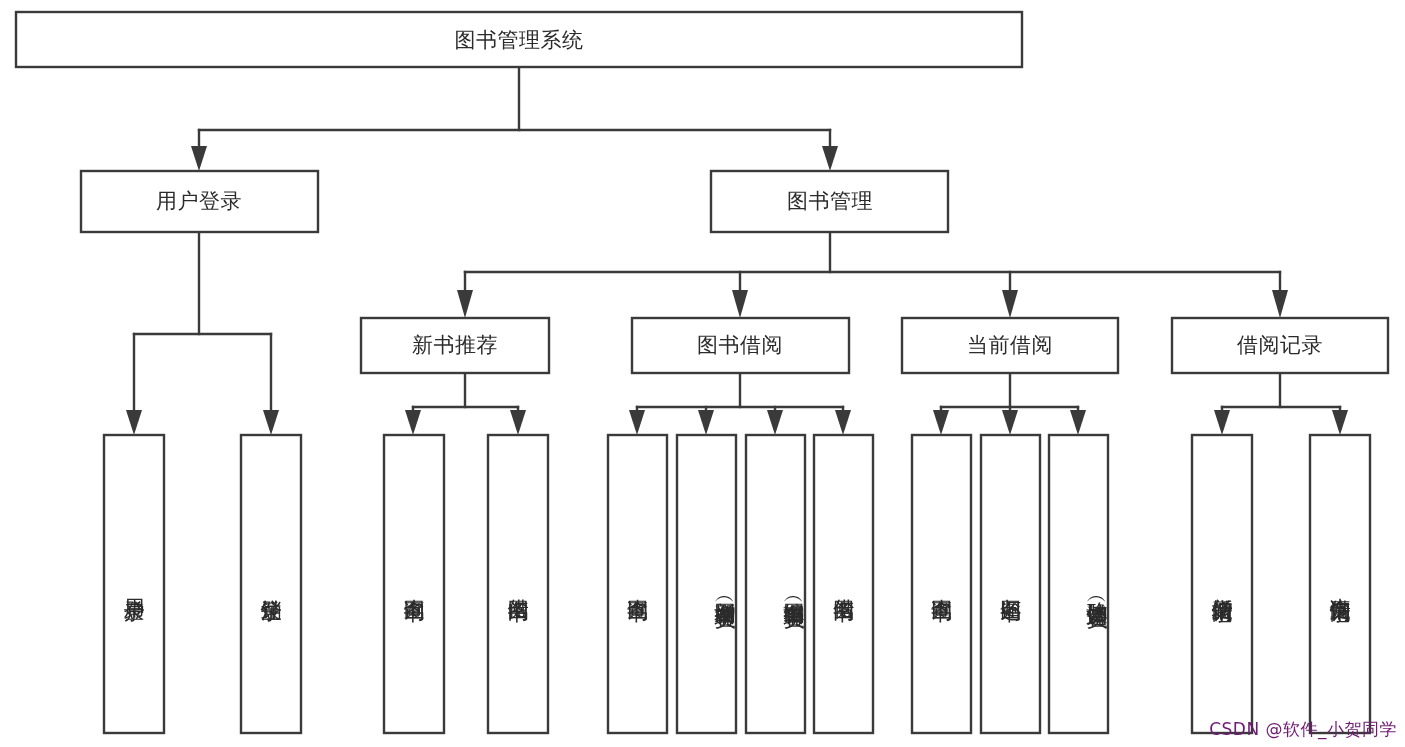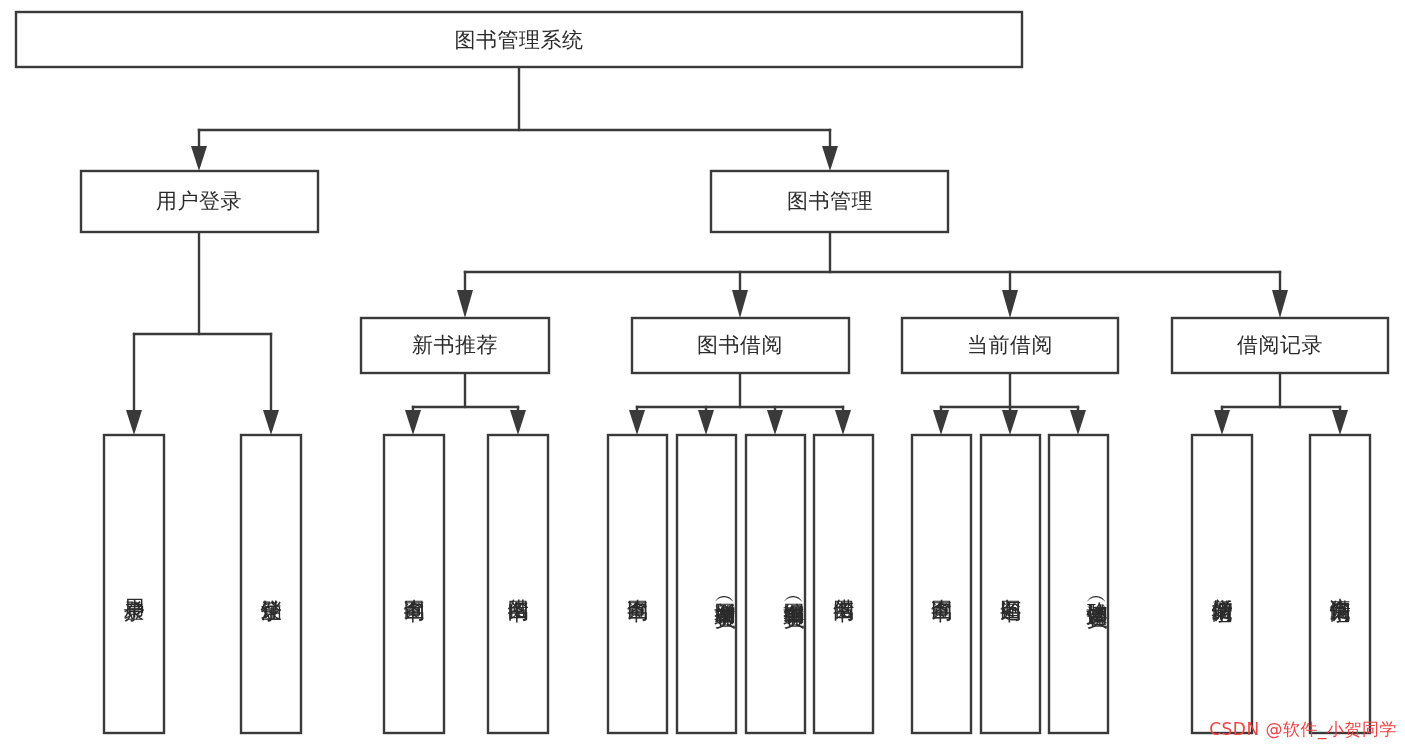--- a/index.html
+++ b/index.html
@@ -66,21 +66,21 @@
     letter-spacing: 1px;
     white-space: nowrap;
     pointer-events: none;
   }
   .watermark {
     position: absolute;
     right: 8px;
     bottom: 6px;
     font-family: "DejaVu Sans", "Liberation Sans", sans-serif;
     font-size: 17px;
-    color: #ef4444;
+    color: #701a75;
     letter-spacing: 0.5px;
     white-space: nowrap;
   }
 </style>
 </head>
 <body>
 
 <div id="diagram-root">
 
   <svg id="flow-svg" viewBox="0 0 1405 747">

